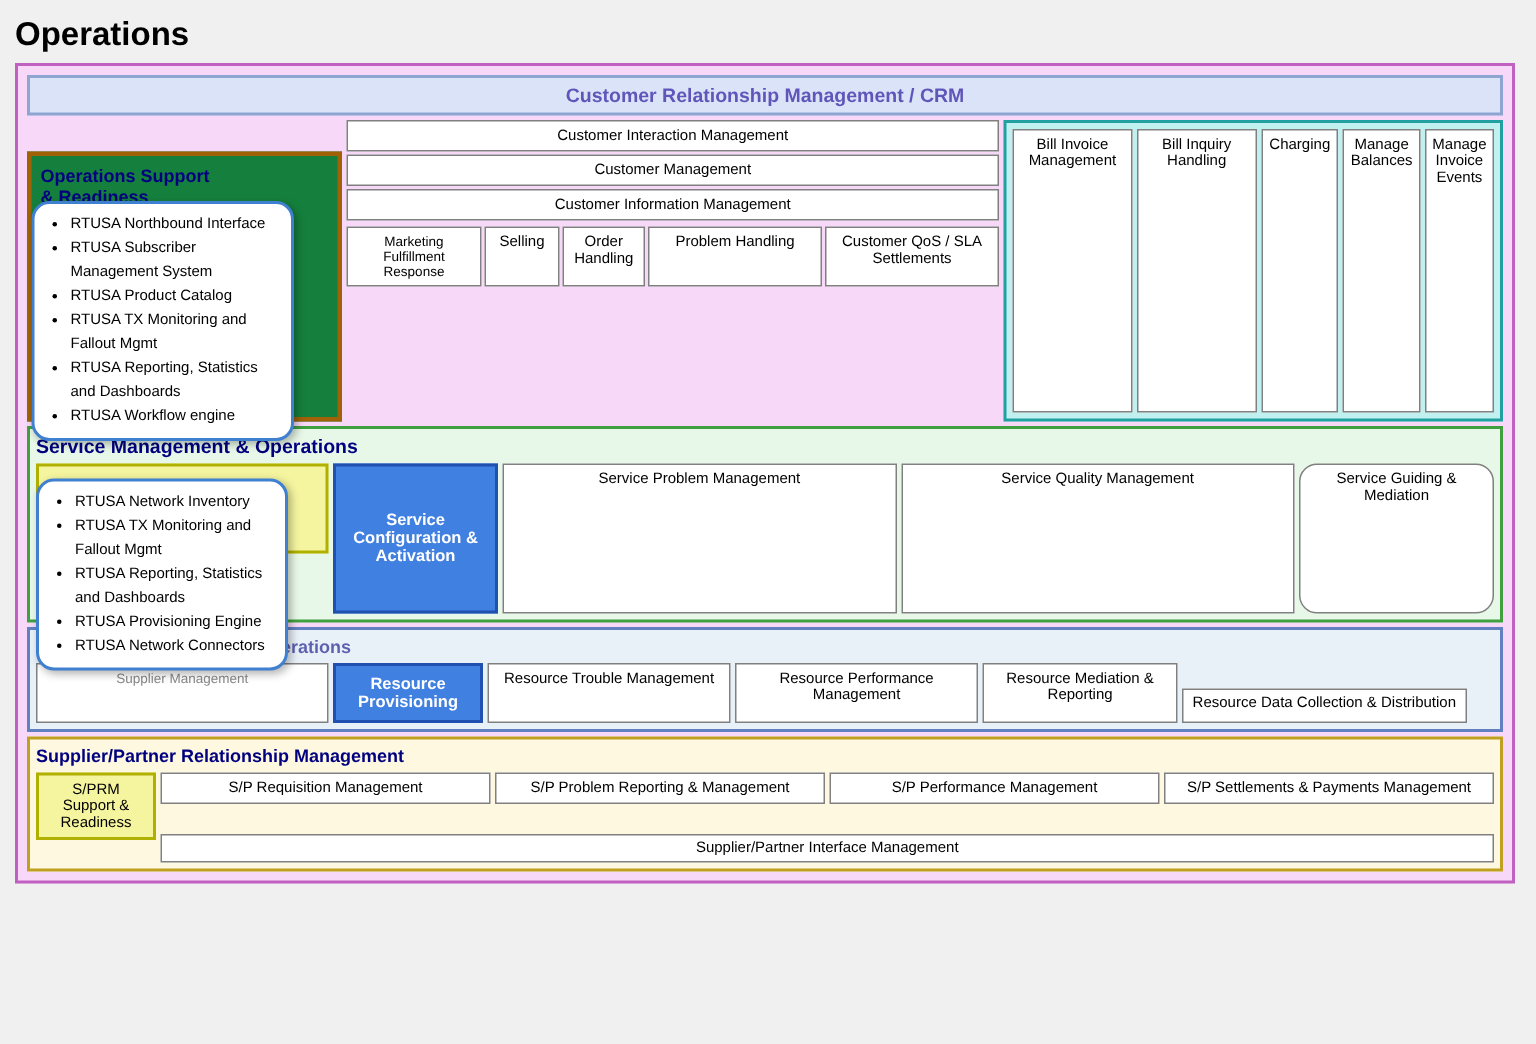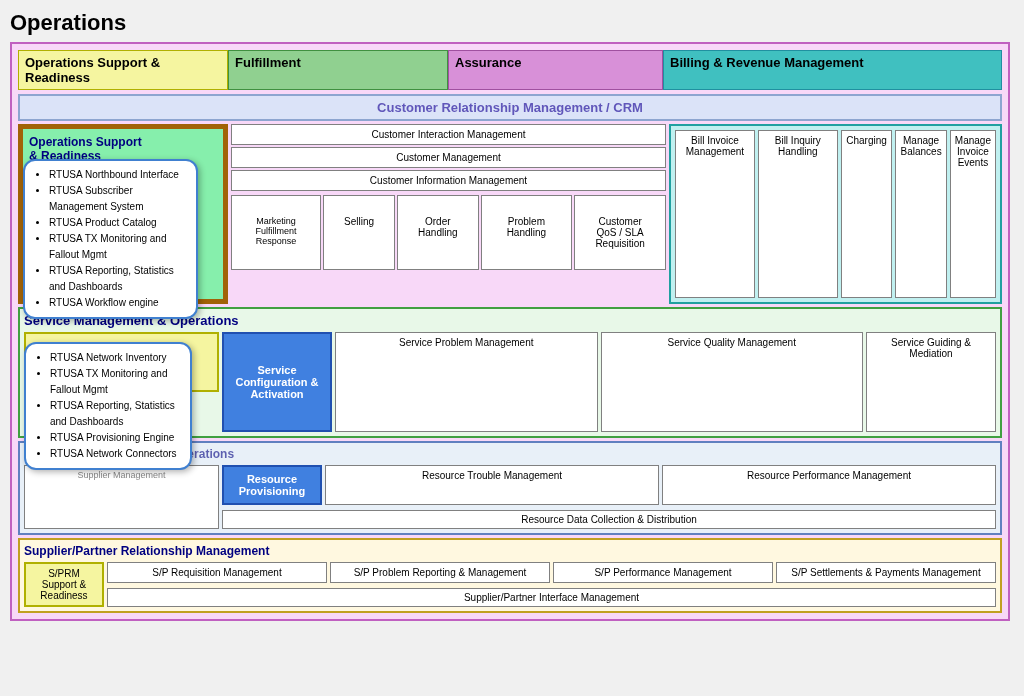--- a/index.html
+++ b/index.html
@@ -32,24 +32,25 @@
       padding: 4px 6px;
       flex: 1;
     }
     .col-header.ops-support { background: #f5f5a0; color: #000; flex: 0 0 210px; border: 1px solid #b0b000; }
     .col-header.fulfillment { background: #90d090; color: #000; flex: 0 0 220px; border: 1px solid #409040; }
     .col-header.assurance { background: #d890d8; color: #000; flex: 0 0 215px; border: 1px solid #a050a0; }
     .col-header.billing { background: #40c0c0; color: #000; flex: 1; border: 1px solid #2090a0; }
 
     
     .oss-box {
-      background: #86efac;
-      border: 5px solid #a16207;
+      background: #15803d;
+      border: 3px solid #a16207;
       padding: 6px;
       position: relative;
+      margin-top: 21px;
     }
     .oss-title {
       font-weight: bold;
       font-size: 12px;
       color: #000080;
       margin-bottom: 4px;
     }
 
     
     .crm-row {
@@ -73,21 +74,21 @@
     }
 
     .cust-bottom-row {
       display: flex;
       gap: 2px;
       margin-top: 2px;
     }
     .cust-cell {
       background: #fff;
       border: 1px solid #808080;
-      padding: 20px;
+      padding: 4px;
       text-align: center;
       font-size: 10px;
       flex: 1;
     }
 
     
     .billing-section {
       background: #c0f0f0;
       border: 2px solid #20a0a0;
       padding: 4px;
@@ -230,21 +231,21 @@
       font-size: 10px;
       flex: 1;
     }
 
     .row-full {
       background: #fff;
       border: 1px solid #808080;
       padding: 3px 6px;
       text-align: center;
       font-size: 10px;
-      margin-top: 2px;
+      margin-top: 17px;
     }
 
     .tooltip-box {
       background: #fff;
       border: 2px solid #4080d0;
       border-radius: 12px;
       padding: 6px 10px;
       position: absolute;
       font-size: 10px;
       z-index: 10;
@@ -259,26 +260,20 @@
 
     .gap-row { display: flex; gap: 3px; align-items: stretch; }
   </style>
 </head>
 <body>
 
 <div class="page-title">Operations</div>
 
 <div class="outer-frame">
 
-  <div class="col-headers">
-    <div class="col-header ops-support">Operations Support &amp; Readiness</div>
-    <div class="col-header fulfillment">Fulfillment</div>
-    <div class="col-header assurance">Assurance</div>
-    <div class="col-header billing">Billing &amp; Revenue Management</div>
-  </div>
 
   <div class="crm-row">Customer Relationship Management / CRM</div>
 
   <div class="gap-row" style="margin-bottom:3px;">
 
     <div class="oss-box" style="flex:0 0 210px; min-height: 180px; position:relative;">
       <div class="oss-title">Operations Support<br>&amp; Readiness</div>
       <div class="tooltip-box" style="top:30px; left:0px; width:175px;">
         <ul>
           <li>RTUSA Northbound Interface</li>
@@ -293,21 +288,21 @@
 
     <div style="flex:0 0 435px; display:flex; flex-direction:column; gap:2px;">
       <div class="cust-row">Customer Interaction Management</div>
       <div class="cust-row">Customer Management</div>
       <div class="cust-row">Customer Information Management</div>
       <div class="cust-bottom-row">
         <div class="cust-cell" style="flex:0 0 90px; font-size:9px;">Marketing Fulfillment Response</div>
         <div class="cust-cell" style="flex:0 0 50px;">Selling</div>
         <div class="cust-cell" style="flex:0 0 55px;">Order Handling</div>
         <div class="cust-cell">Problem Handling</div>
-        <div class="cust-cell">Customer QoS / SLA Requisition</div>
+        <div class="cust-cell">Customer QoS / SLA Settlements</div>
       </div>
     </div>
 
     <div class="billing-section" style="flex:1;">
       <div class="bill-row">
         <div class="bill-cell">Bill Invoice Management</div>
         <div class="bill-cell">Bill Inquiry Handling</div>
       </div>
       <div class="bill-row">
         <div class="bill-cell">Charging</div>
@@ -333,36 +328,37 @@
             <li>RTUSA Provisioning Engine</li>
             <li>RTUSA Network Connectors</li>
           </ul>
         </div>
       </div>
 
       <div class="smo-right">
         <div class="cell-blue" style="flex:0 0 110px; display:flex; align-items:center; justify-content:center;">Service Configuration &amp; Activation</div>
         <div class="inner-cell">Service Problem Management</div>
         <div class="inner-cell">Service Quality Management</div>
-        <div class="inner-cell" style="flex:0 0 130px;">Service Guiding &amp; Mediation</div>
+        <div class="inner-cell" style="flex:0 0 130px;border-radius:12px;">Service Guiding &amp; Mediation</div>
       </div>
     </div>
   </div>
 
   <div class="resource-section" style="margin-bottom:3px;">
     <div style="font-weight:bold; font-size:12px; color:#000080; opacity:0.6; margin-bottom:4px;">Resource Management &amp; Operations</div>
     <div class="resource-inner">
       <div class="resource-left">
         <div class="inner-cell" style="font-size:9px; color:#888;">Supplier Management</div>
       </div>
-      <div class="resource-right" style="flex-direction:column; gap:3px;">
+      <div class="resource-right" style="flex-direction:row; gap:3px;">
         <div style="display:flex; gap:3px;">
           <div class="cell-blue" style="display:flex; align-items:center; justify-content:center;">Resource Provisioning</div>
           <div class="inner-cell">Resource Trouble Management</div>
           <div class="inner-cell">Resource Performance Management</div>
+          <div class="inner-cell" style="flex:0 0 130px;">Resource Mediation &amp; Reporting</div>
         </div>
         <div class="row-full">Resource Data Collection &amp; Distribution</div>
       </div>
     </div>
   </div>
 
   <div class="sp-section">
     <div class="sp-title">Supplier/Partner Relationship Management</div>
     <div class="sp-inner">
       <div class="sp-left">

